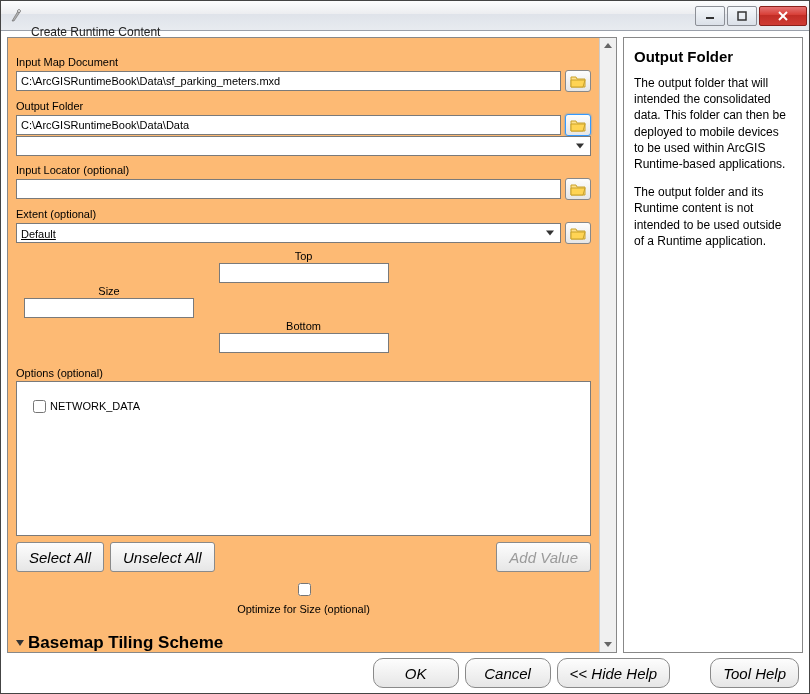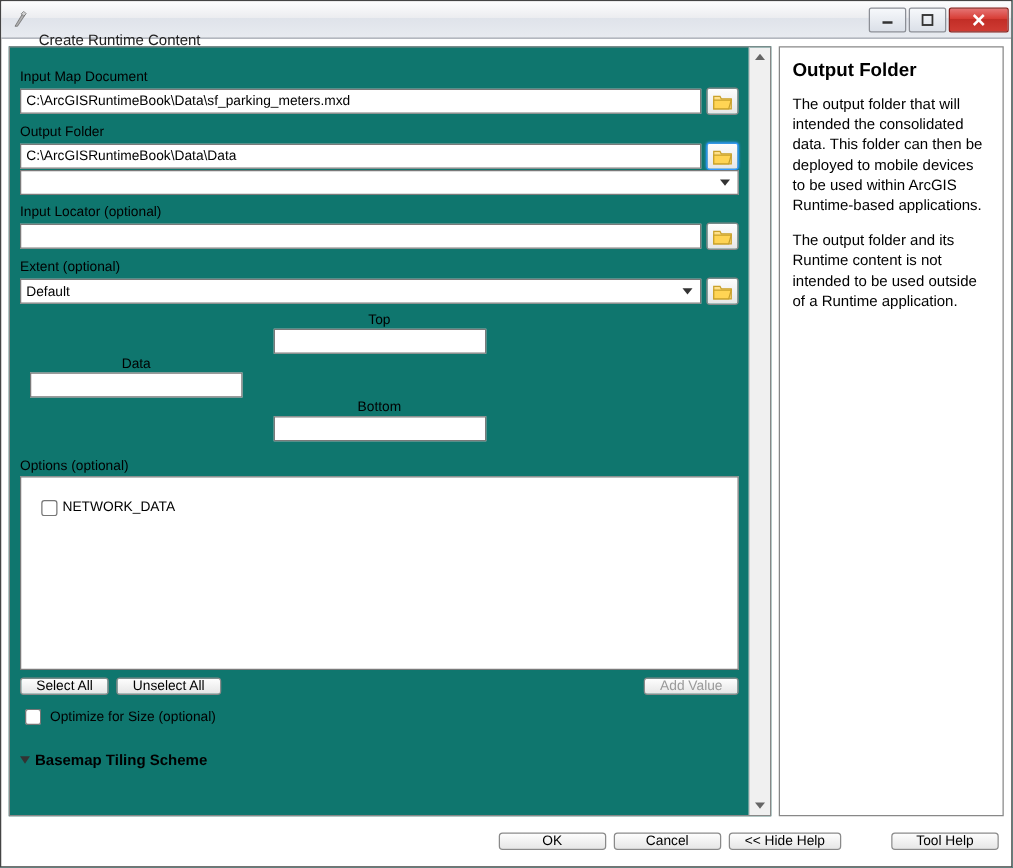--- a/index.html
+++ b/index.html
@@ -60,21 +60,21 @@
   }
   .panes {
     flex:1;
     display:flex;
     gap:6px;
     min-height:0;
   }
   .left-pane {
     flex:1;
     border:1px solid #888;
-    background:#0f766e;
+    background:#fdba74;
     position:relative;
     display:flex;
     justify-content:center;
   }
   .left-content {
     flex:1;
     padding:10px 8px 10px 8px;
     overflow:hidden;
   }
   .left-scroll {
@@ -138,20 +138,21 @@
     transform:translateY(-50%);
     width:0;height:0;
     border-left:4px solid transparent;
     border-right:4px solid transparent;
     border-top:5px solid #333;
   }
   .select-gray {
     background:linear-gradient(to bottom,#f4f4f4,#e6e6e6);
     padding-left:6px;
     line-height:18px;
+    text-decoration:underline;
   }
   
   .extent-grid {
     padding: 4px 4px 4px 4px;
   }
   .extent-grid .extrow{
     display:flex;
     align-items:center;
     justify-content:center;
     gap:6px;
@@ -164,57 +165,58 @@
   .options-box {
     border:1px solid #7a7a7a;
     height:155px;
     padding:16px;
     background:#fff;
     overflow:auto;
   }
   .opt { display:flex; align-items:center; gap:4px; height:16px; }
   .opt input { margin:0; }
   .btn {
-    height:14px;
+    height:30px;
     border:1px solid #8a8a8a;
     border-radius:3px;
     background:linear-gradient(to bottom,#fdfdfd,#e6e6e6);
     padding:0 12px;
-    font-size:11px;
+    font-size:15px;
     cursor:pointer;
+    font-style:italic;
   }
   .btn[disabled]{ color:#9a9a9a; }
   .options-btns { display:flex; gap:6px; margin-top:6px; }
   .options-btns .spacer{flex:1;}
-  .chk-row { display:flex;align-items:center;gap:4px;margin-top:8px; }
+  .chk-row { display:flex;align-items:center;gap:4px;margin-top:8px;flex-direction:column; }
   .section-header {
     margin-top:18px;
     font-weight:bold;
-    font-size:12px;
+    font-size:17px;
     display:flex;align-items:center;gap:4px;
   }
   .section-header .chev{
     width:0;height:0;border-top:4px solid transparent;border-bottom:4px solid transparent;border-left:0;border-right:6px solid #333;
     transform:rotate(0deg);
   }
   .section-header .chev.down{
     border:none;
     width:0;height:0;
     border-left:4px solid transparent;border-right:4px solid transparent;border-top:6px solid #333;
   }
   
   .bottom-bar {
     height:34px;
     display:flex;
     align-items:center;
     gap:6px;
     padding:6px 4px 0 4px;
   }
   .bottom-bar .gap { flex:1; }
-  .btn.wide{ min-width:86px; }
+  .btn.wide{ min-width:86px;border-radius:10px; }
 </style>
 </head>
 <body>
 
 <div class="titlebar">
   <div class="icon">
     <svg width="14" height="14" viewBox="0 0 14 14">
       <path d="M2 12 L8 2 L10 3 L4 12 Z" fill="#b0b0b0" stroke="#555" stroke-width="0.5"></path>
       <path d="M7 2 L9 0 L11 2 L9 4 Z" fill="#d0d0d0" stroke="#555" stroke-width="0.5"></path>
     </svg>
@@ -296,21 +298,21 @@
 
         <div class="extent-grid">
           <div class="extrow">
             <div class="cell">
               <div class="lbl">Top</div>
               <input type="text" style="">
             </div>
           </div>
           <div class="extrow" style="justify-content:space-between;padding:0 4px;">
             <div class="cell">
-              <div class="lbl">Data</div>
+              <div class="lbl">Size</div>
               <input type="text" style="">
             </div>
           </div>
           <div class="extrow">
             <div class="cell">
               <div class="lbl">Bottom</div>
               <input type="text" style="">
             </div>
           </div>
         </div>

